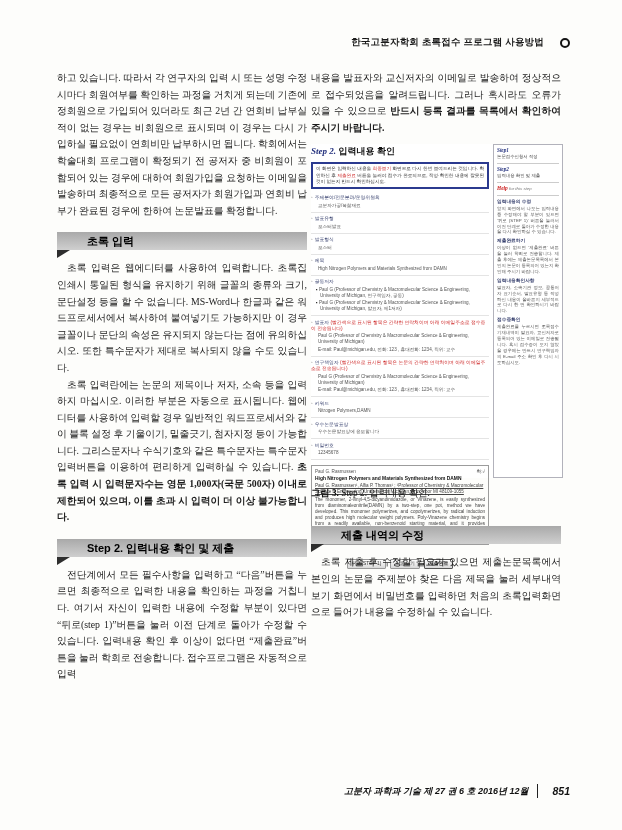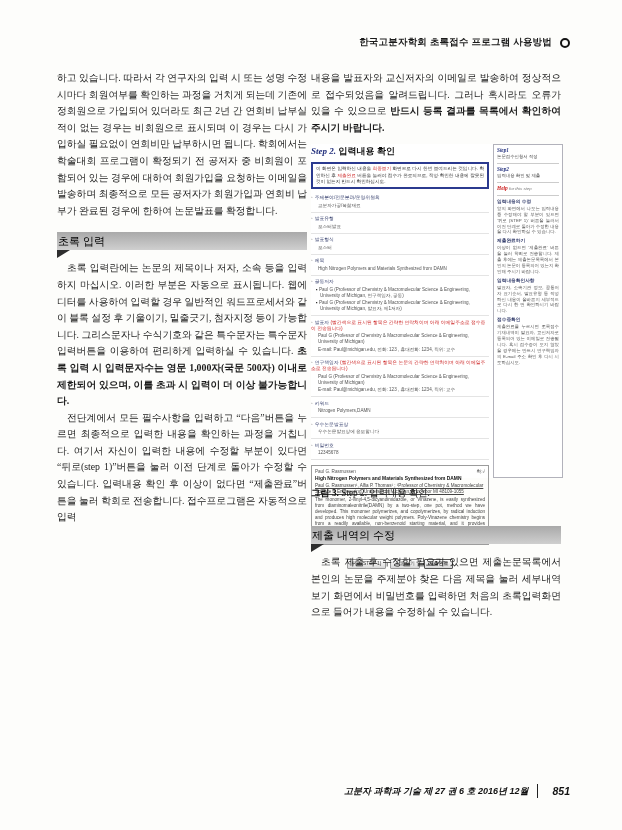--- a/index.html
+++ b/index.html
@@ -2,37 +2,37 @@
 <html><head>
 <meta charset="utf-8">
 <style>
   html,body{margin:0;padding:0;}
   body{width:622px;height:830px;background:#e9e9e7;}
   .page{position:relative;width:622px;height:830px;background:#fdfdfb;
         font-family:"Liberation Serif", serif;color:#1b1b1b;overflow:hidden;}
 
   
   .running-head{position:absolute;top:36px;right:52px;font-family:"Liberation Sans",sans-serif;
-                font-size:9.5px;font-weight:bold;letter-spacing:.2px;display:flex;align-items:center;gap:8px;}
+                font-size:9.5px;font-weight:bold;letter-spacing:.2px;display:flex;align-items:center;gap:16px;}
   .ring{width:6px;height:6px;border:2.5px solid #141414;border-radius:50%;display:inline-block;}
 
   
   .columns{position:absolute;top:70px;left:57px;display:flex;gap:4px;}
   .col{width:250px;}
   p.body{margin:0;font-size:9.8px;line-height:16.6px;text-align:justify;text-indent:10px;}
   p.body.noindent{text-indent:0;}
   p.body b{font-weight:bold;}
 
   
   .sec{position:relative;height:18px;background:linear-gradient(180deg,#a9a9a9,#cfcfcf);
        margin:13px 0 10px 0;}
   .sec::before{content:"";position:absolute;left:0;bottom:-8px;width:0;height:0;
        border-top:8px solid #2e2e2e;border-right:13px solid transparent;}
-  .sec span{display:block;font-family:"Liberation Sans",sans-serif;font-weight:normal;
-       font-size:11px;line-height:18px;padding-left:1px;color:#000;}
+  .sec span{display:block;font-family:"Liberation Sans",sans-serif;font-weight:bold;
+       font-size:11px;line-height:18px;padding-left:30px;color:#000;}
   .sec.mt{margin-top:26px;}
 
   
   figure.figure{margin:8px 0 4px 0;width:252px;}
   .shot{display:flex;gap:4px;height:334px;background:#fff;}
   .shot-main{flex:1;min-width:0;}
   .shot-title{font-size:9px;margin:1px 0 4px 0;}
   .step-it{font-family:"Liberation Serif",serif;font-style:italic;font-weight:bold;color:#23307d;}
   .shot-title-rest{font-family:"Liberation Sans",sans-serif;font-weight:bold;color:#111;}
   .notice{border:2px solid #2b3a8f;padding:2px 3px;font-family:"Liberation Sans",sans-serif;
@@ -88,21 +88,25 @@
     <span class="ring"></span>
   </div>
 
   <div class="columns">
 
     <div class="col">
       <p class="body noindent">하고 있습니다. 따라서 각 연구자의 입력 시 또는 성명 수정 시마다 회원여부를 확인하는 과정을 거치게 되는데 기존에 정회원으로 가입되어 있더라도 최근 2년 간 연회비 납부실적이 없는 경우는 비회원으로 표시되며 이 경우는 다시 가입하실 필요없이 연회비만 납부하시면 됩니다. 학회에서는 학술대회 프로그램이 확정되기 전 공저자 중 비회원이 포함되어 있는 경우에 대하여 회원가입을 요청하는 이메일을 발송하며 최종적으로 모든 공저자가 회원가입과 연회비 납부가 완료된 경우에 한하여 논문발표를 확정합니다.</p>
       <div class="sec">
         <span>초록 입력</span>
       </div>
+      <p class="body">초록 입력은 웹에디터를 사용하여 입력합니다. 초록집 인쇄시 통일된 형식을 유지하기 위해 글꼴의 종류와 크기, 문단설정 등을 할 수 없습니다. MS-Word나 한글과 같은 워드프로세서에서 복사하여 붙여넣기도 가능하지만 이 경우 글꼴이나 문단의 속성은 유지되지 않는다는 점에 유의하십시오. 또한 특수문자가 제대로 복사되지 않을 수도 있습니다.</p>
       <p class="body"><span>초록 입력란에는 논문의 제목이나 저자, 소속 등을 입력하지 마십시오. 이러한 부분은 자동으로 표시됩니다. 웹에디터를 사용하여 입력할 경우 일반적인 워드프로세서와 같이 블록 설정 후 기울이기, 밑줄긋기, 첨자지정 등이 가능합니다. 그리스문자나 수식기호와 같은 특수문자는 특수문자 입력버튼을 이용하여 편리하게 입력하실 수 있습니다. </span><b>초록 입력 시 입력문자수는 영문 1,000자(국문 500자) 이내로 제한되어 있으며, 이를 초과 시 입력이 더 이상 불가능합니다.</b></p>
+      <div class="sec">
+        <span>Step 2. 입력내용 확인 및 제출</span>
+      </div>
       <p class="body">전단계에서 모든 필수사항을 입력하고 “다음”버튼을 누르면 최종적으로 입력한 내용을 확인하는 과정을 거칩니다. 여기서 자신이 입력한 내용에 수정할 부분이 있다면 “뒤로(step 1)”버튼을 눌러 이전 단계로 돌아가 수정할 수 있습니다. 입력내용 확인 후 이상이 없다면 “제출완료”버튼을 눌러 학회로 전송합니다. 접수프로그램은 자동적으로 입력</p>
     </div>
 
     <div class="col">
       <p class="body noindent"><span>내용을 발표자와 교신저자의 이메일로 발송하여 정상적으로 접수되었음을 알려드립니다. 그러나 혹시라도 오류가 있을 수 있으므로 </span><b>반드시 등록 결과를 목록에서 확인하여 주시기 바랍니다.</b></p>
 
       <figure class="figure">
         <div class="shot">
           <div class="shot-main">
             <div class="shot-title"><span class="step-it">Step 2.</span><span class="shot-title-rest"> 입력내용 확인</span></div>

